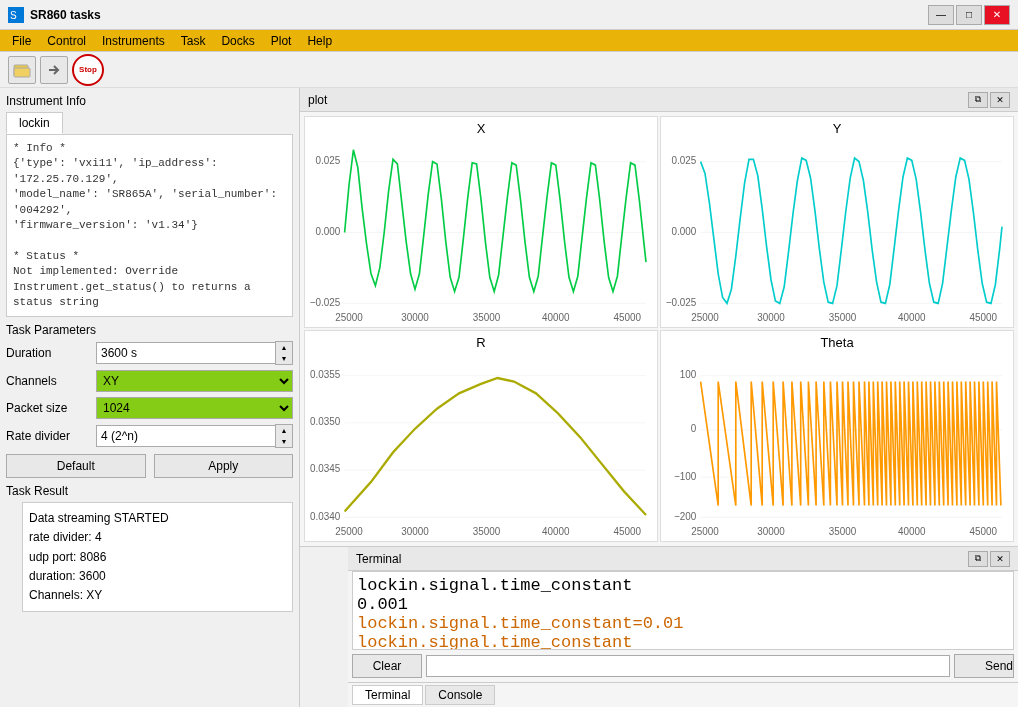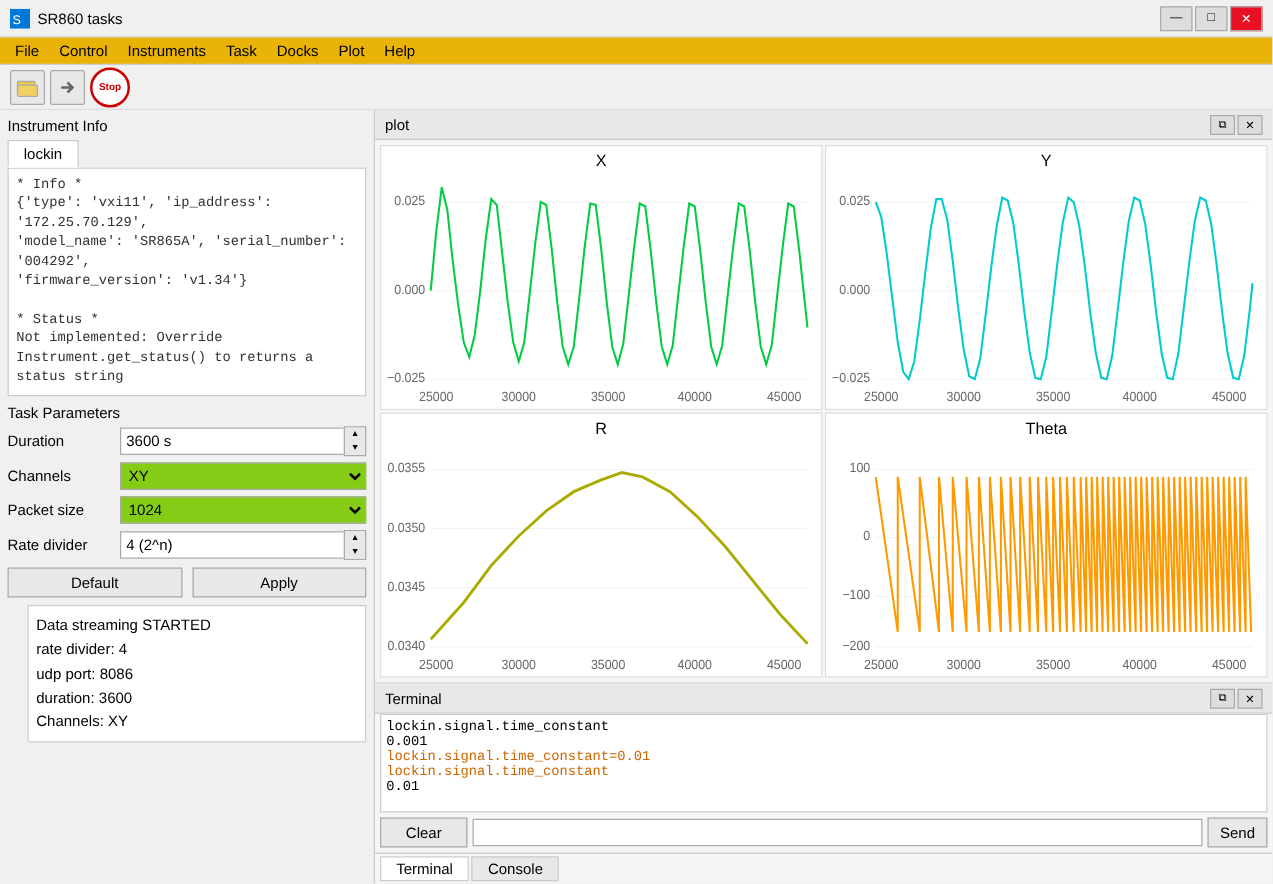--- a/index.html
+++ b/index.html
@@ -1,21 +1,21 @@
 <!DOCTYPE html>
 <html><head>
   <meta charset="utf-8">
   <style>
     * { box-sizing: border-box; margin: 0; padding: 0; }
     body { font-family: 'Segoe UI', Tahoma, sans-serif; font-size: 12px; background: #f0f0f0; color: #000; width: 1018px; height: 707px; overflow: hidden; }
     
     
     .titlebar { background: #f0f0f0; height: 30px; display: flex; align-items: center; padding: 0 8px; border-bottom: 1px solid #ccc; }
     .titlebar-icon { width: 16px; height: 16px; margin-right: 6px; }
-    .titlebar-title { font-size: 12px; flex: 1; }
+    .titlebar-title { font-size: 12px; flex: 1; font-weight: bold; }
     .titlebar-buttons { display: flex; gap: 2px; }
     .titlebar-btn { width: 26px; height: 20px; background: #ddd; border: 1px solid #aaa; cursor: pointer; display: flex; align-items: center; justify-content: center; font-size: 10px; }
     .titlebar-btn.close { background: #e81123; color: white; }
 
     
     .menubar { background: #eab308; height: 22px; display: flex; align-items: center; padding: 0 4px; border-bottom: 1px solid #ccc; }
     .menu-item { padding: 2px 8px; cursor: pointer; font-size: 12px; }
 
     
     .toolbar { background: #f0f0f0; height: 36px; display: flex; align-items: center; padding: 0 8px; gap: 4px; border-bottom: 1px solid #ddd; }
@@ -63,22 +63,22 @@
     .panel-header-btns { display: flex; gap: 2px; }
     .panel-header-btn { width: 20px; height: 16px; background: #ddd; border: 1px solid #aaa; cursor: pointer; display: flex; align-items: center; justify-content: center; font-size: 9px; }
 
     
     .charts-grid { display: grid; grid-template-columns: 1fr 1fr; grid-template-rows: 1fr 1fr; flex: 1; padding: 4px; gap: 2px; }
     .chart-container { background: white; border: 1px solid #ddd; display: flex; flex-direction: column; align-items: center; overflow: hidden; }
     .chart-title { font-size: 13px; margin-top: 4px; margin-bottom: 2px; }
     .chart-svg { flex: 1; width: 100%; }
 
     
-    .terminal-panel { height: 160px; min-height: 160px; display: flex; flex-direction: column; background: #f5f5f5; }
-    .terminal-content { flex: 1; background: white; border: 1px solid #ccc; margin: 0 4px; padding: 4px; font-family: 'Courier New', monospace; font-size: 11px; overflow-y: auto; }
+    .terminal-panel { height: 160px; min-height: 160px; display: flex; flex-direction: column; background: #f5f5f5; margin-left: 48px; }
+    .terminal-content { flex: 1; background: white; border: 1px solid #ccc; margin: 0 4px; padding: 4px; font-family: 'Courier New', monospace; font-size: 17px; overflow-y: auto; }
     .terminal-bar { display: flex; align-items: center; padding: 4px; gap: 4px; }
     .terminal-input { flex: 1; height: 22px; border: 1px solid #aaa; background: white; padding: 0 4px; font-size: 12px; }
     .terminal-tabs { display: flex; border-top: 1px solid #ccc; padding: 2px 4px; gap: 2px; }
     .terminal-tab { padding: 2px 12px; border: 1px solid #ccc; background: #e8e8e8; cursor: pointer; font-size: 12px; }
     .terminal-tab.active { background: white; }
 
     select { appearance: auto; }
   </style>
 </head>
 <body>
@@ -191,20 +191,21 @@
       </div>
 
 
       <div class="btn-row">
         <button class="btn">Default</button>
         <button class="btn">Apply</button>
       </div>
     </div>
 
     <div class="result-section">
+      <div class="panel-title">Task Result</div>
       <div class="result-content">
         <div>Data streaming STARTED</div>
         <div>rate divider: 4</div>
         <div>udp port: 8086</div>
         <div>duration: 3600</div>
         <div>Channels: XY</div>
       </div>
     </div>
 
   </div>
@@ -330,21 +331,21 @@
       <div class="terminal-content">
         <div>lockin.signal.time_constant</div>
         <div>0.001</div>
         <div style="color:#cc6600;">lockin.signal.time_constant=0.01</div>
         <div style="color:#cc6600;">lockin.signal.time_constant</div>
         <div>0.01</div>
       </div>
       <div class="terminal-bar">
         <button class="btn" style="width:70px;flex:none;">Clear</button>
         <input type="text" class="terminal-input" placeholder="" style="">
-        <button class="btn" style="width:48px;flex:none;">Send</button>
+        <button class="btn" style="width:60px;flex:none;text-align:right;">Send</button>
       </div>
       <div class="terminal-tabs">
         <div class="terminal-tab active">Terminal</div>
         <div class="terminal-tab">Console</div>
       </div>
     </div>
 
   </div>
 </div>
 

